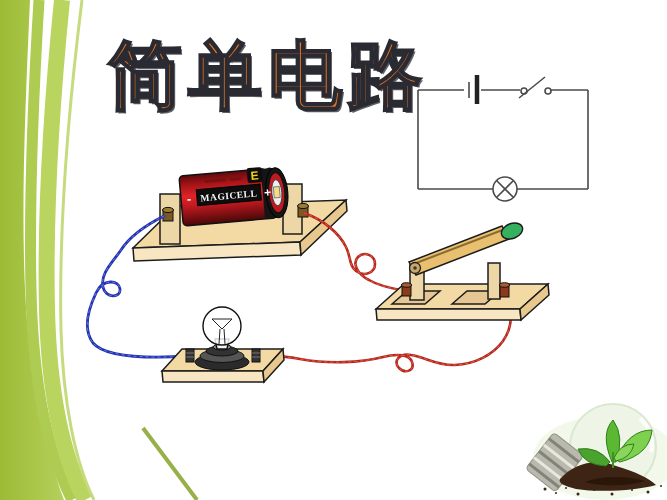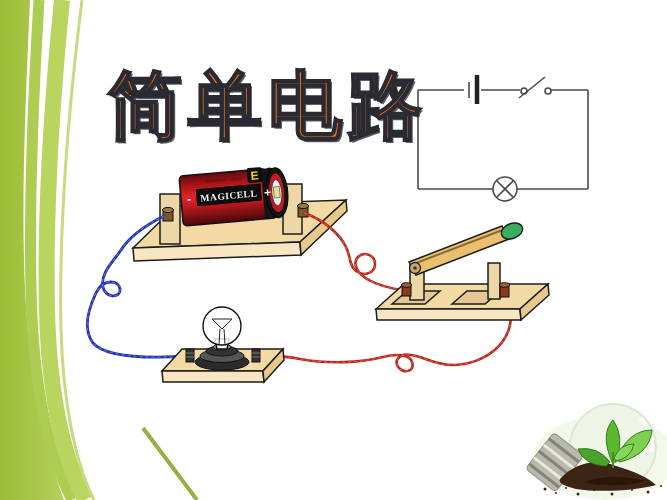--- a/index.html
+++ b/index.html
@@ -9,21 +9,20 @@
   }
   #stage{position:absolute;left:0;top:0;width:667px;height:500px;}
   .slide-title{
     position:absolute;left:108px;top:36px;width:340px;
     font-family:"Liberation Serif","DejaVu Serif",serif;
     font-size:74px;line-height:1.1;font-weight:bold;
     color:#e8751f;letter-spacing:6px;white-space:nowrap;
     -webkit-text-stroke:2px #2a2a33;
     text-shadow:2px 2px 0 rgba(42,42,51,.75);
     user-select:none;
-    margin-top:30px;
   }
 </style>
 </head>
 <body>
 
 <svg id="stage" viewBox="0 0 667 500" xmlns="http://www.w3.org/2000/svg">
   <defs>
     <linearGradient id="batGrad" x1="0" y1="0" x2="0" y2="1">
       <stop offset="0" stop-color="#5e0a0c"></stop>
       <stop offset="0.18" stop-color="#a11317"></stop>

